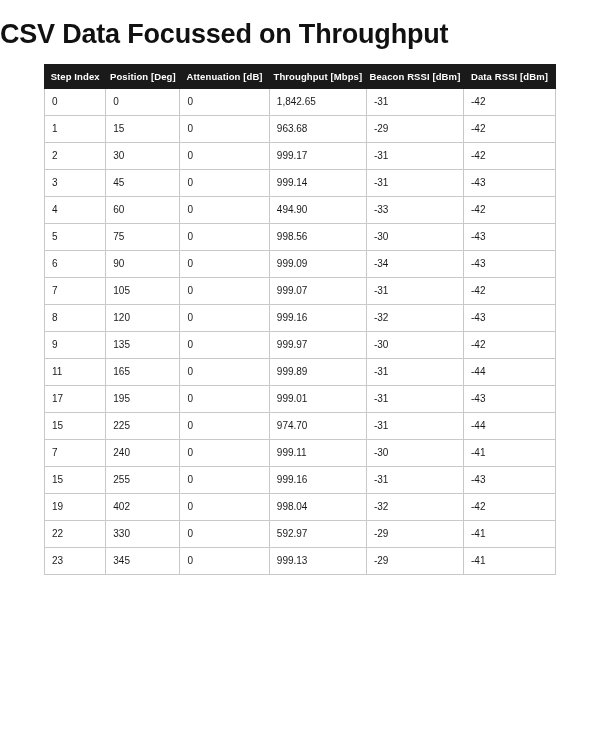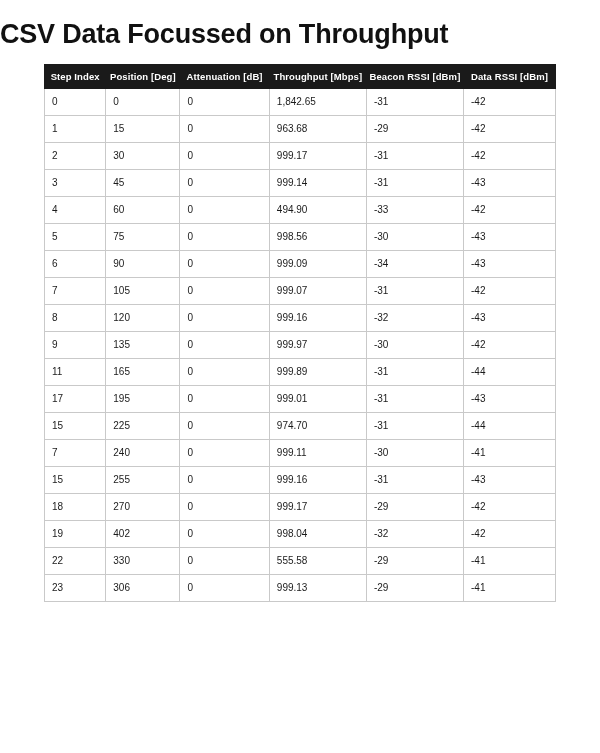--- a/index.html
+++ b/index.html
@@ -206,46 +206,38 @@
           </tr>
           <tr>
             <td>15</td>
             <td>255</td>
             <td>0</td>
             <td>999.16</td>
             <td>-31</td>
             <td>-43</td>
           </tr>
           <tr>
-            <td>18</td>
-            <td>270</td>
-            <td>0</td>
-            <td>999.17</td>
-            <td>-29</td>
-            <td>-42</td>
-          </tr>
-          <tr>
             <td>19</td>
             <td>402</td>
             <td>0</td>
             <td>998.04</td>
             <td>-32</td>
             <td>-42</td>
           </tr>
           <tr>
             <td>22</td>
             <td>330</td>
             <td>0</td>
-            <td>555.58</td>
+            <td>592.97</td>
             <td>-29</td>
             <td>-41</td>
           </tr>
           <tr>
             <td>23</td>
-            <td>306</td>
+            <td>345</td>
             <td>0</td>
             <td>999.13</td>
             <td>-29</td>
             <td>-41</td>
           </tr>
         </tbody>
     </table>
   </div>
 </div>
 

